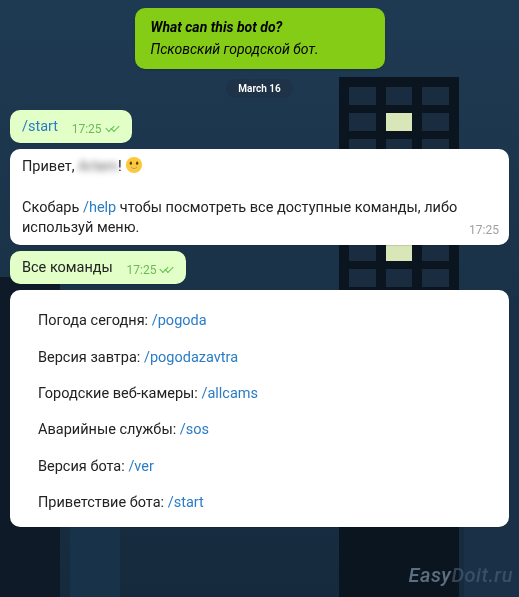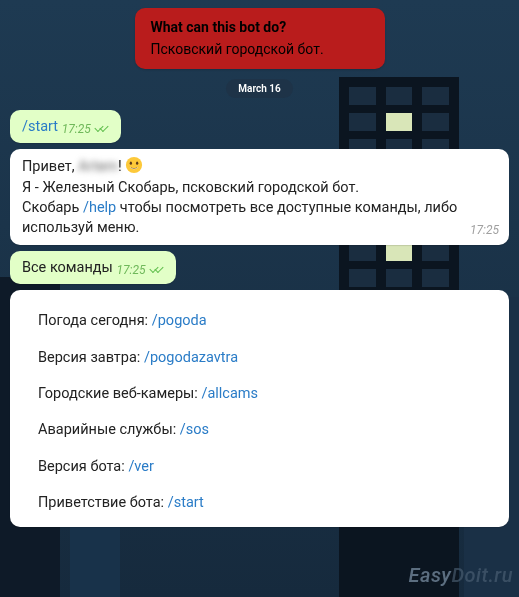--- a/index.html
+++ b/index.html
@@ -36,28 +36,29 @@
   .win.lit { background: #d9e6b8; opacity: 1; }
 
   .chat-scroll {
     position: relative;
     z-index: 5;
     padding: 8px 10px 10px 10px;
     height: 100%;
   }
 
   .info-card {
-    background: #b91c1c;
+    background: #84cc16;
     border-radius: 10px;
     padding: 10px 16px;
     width: 250px;
     margin: 0 auto 10px auto;
     box-shadow: 0 1px 2px rgba(0,0,0,.15);
     font-size: 14px;
     line-height: 1.4;
+    font-style: italic;
   }
   .info-card .title { font-weight: 700; margin-bottom: 2px; }
 
   .date-badge {
     background: rgba(30,50,70,.85);
     color: #fff;
     font-size: 10px;
     font-weight: 600;
     padding: 4px 12px;
     border-radius: 12px;
@@ -88,22 +89,22 @@
   }
   .wide .bubble { width: 100%; max-width: 100%; }
 
   .cmd-link { color: #2a7cc7; cursor: pointer; }
 
   .meta {
     display: inline-flex;
     align-items: center;
     gap: 4px;
     font-size: 12px;
+    margin-left: 10px;
     vertical-align: bottom;
-    font-style: italic;
   }
   .out .meta { color: #6fb85a; }
   .in .meta { color: #a0a0a0; float: right; margin-top: 4px; }
 
   .ticks {
     width: 16px; height: 10px; position: relative;
   }
   .ticks::before, .ticks::after {
     content: "";
     position: absolute;
@@ -222,21 +223,21 @@
 
   <div class="msg-row in wide">
     <div class="bubble">
       <span>Привет, </span><span class="blurred">Artem</span><span>! </span><span class="emoji"><svg viewBox="0 0 20 20">
             <circle cx="10" cy="10" r="9" fill="#fdc93a"></circle>
             <ellipse cx="6.5" cy="8" rx="1.3" ry="1.8" fill="#5b3a1a"></ellipse>
             <ellipse cx="13.5" cy="8" rx="1.3" ry="1.8" fill="#5b3a1a"></ellipse>
             <path d="M5 12 Q10 17 15 12 Q10 15 5 12 Z" fill="#5b3a1a"></path>
             <path d="M5.5 12.2 Q10 16 14.5 12.2 L14.5 12.8 Q10 16.5 5.5 12.8 Z" fill="#fff"></path>
           </svg></span><br>
-      <span>Я - Железный Скобарь, псковский городской бот.</span><br>
+      <br>
       <span>Скобарь </span><span class="cmd-link">/help</span><span> чтобы посмотреть все доступные команды, либо используй меню.</span>
       <span class="meta">17:25</span>
     </div>
   </div>
 
   <div class="msg-row out">
     <div class="bubble">
       <span>Все команды</span>
       <span class="meta">
         <span>17:25</span>

